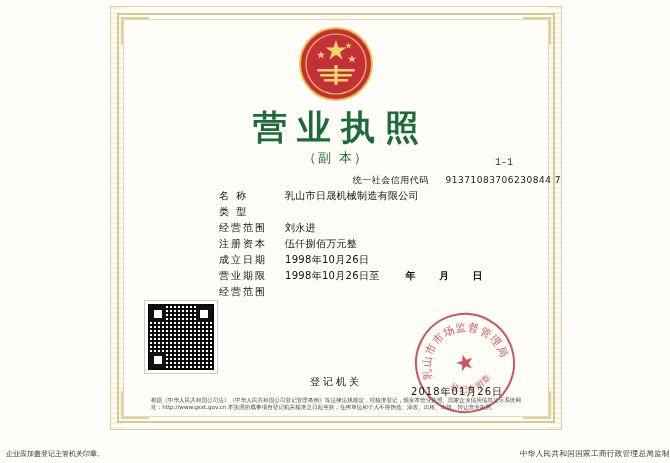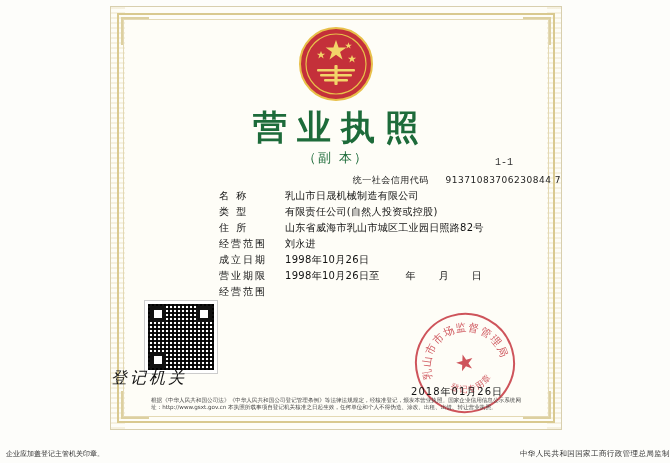--- a/index.html
+++ b/index.html
@@ -90,21 +90,21 @@
     color:#111;
     letter-spacing:.3px;
   }
   .row.scope .val{
     line-height:12px;
     font-size:8.6px;
     letter-spacing:0;
     text-align:justify;
   }
   .term-extra{
-    display:inline-block;margin-left:26px;letter-spacing:10px;
+    display:inline-block;margin-left:26px;letter-spacing:10px;font-weight:bold;
   }
 
   
   .qr{
     position:absolute;left:34px;bottom:56px;
     width:66px;height:66px;
     background:
       repeating-linear-gradient(0deg,#111 0 2px,#fff 2px 4px),
       repeating-linear-gradient(90deg,#111 0 2px,#fff 2px 4px);
     background-blend-mode:multiply;
@@ -113,22 +113,22 @@
   }
   .qr .finder{
     position:absolute;width:16px;height:16px;background:#fff;
     border:4px solid #111;box-sizing:border-box;
   }
   .qr .f1{left:2px;top:2px;}
   .qr .f2{right:2px;top:2px;}
   .qr .f3{left:2px;bottom:2px;}
 
   .registrar{
-    position:absolute;left:0;right:0;bottom:40px;
-    font-size:16px;letter-spacing:3px;color:#111;font-style:italic;
+    position:absolute;left:0;right:0;bottom:40px;text-align:center;
+    font-size:10px;letter-spacing:3px;color:#111;
   }
   
   .seal{
     position:absolute;right:46px;bottom:16px;
     width:96px;height:96px;border-radius:50%;
     border:2.5px solid #c4303a;
     opacity:.82;
     transform:rotate(-16deg);
   }
   .seal .star{
@@ -206,29 +206,28 @@
       <span>91371083706230844 7</span>
     </div>
 
     <div class="fields">
       <div class="row">
         <div class="lab">名    称</div>
         <div class="val">乳山市日晟机械制造有限公司</div>
       </div>
       <div class="row">
         <div class="lab">类    型</div>
-        <div class="val">有限责任公司(自然人投资或控股)</div>
-      </div>
-      <div class="row">
-        <div class="lab">住    所</div>
-        <div class="val">山东省威海市乳山市城区工业园日照路82号</div>
       </div>
       <div class="row">
         <div class="lab">经营范围</div>
         <div class="val">刘永进</div>
+      </div>
+      <div class="row">
+        <div class="lab">注册资本</div>
+        <div class="val">伍仟捌佰万元整</div>
       </div>
       <div class="row">
         <div class="lab">成立日期</div>
         <div class="val">1998年10月26日</div>
       </div>
       <div class="row">
         <div class="lab">营业期限</div>
         <div class="val">
           <span>1998年10月26日至</span><span class="term-extra">年  月  日</span>
         </div>

